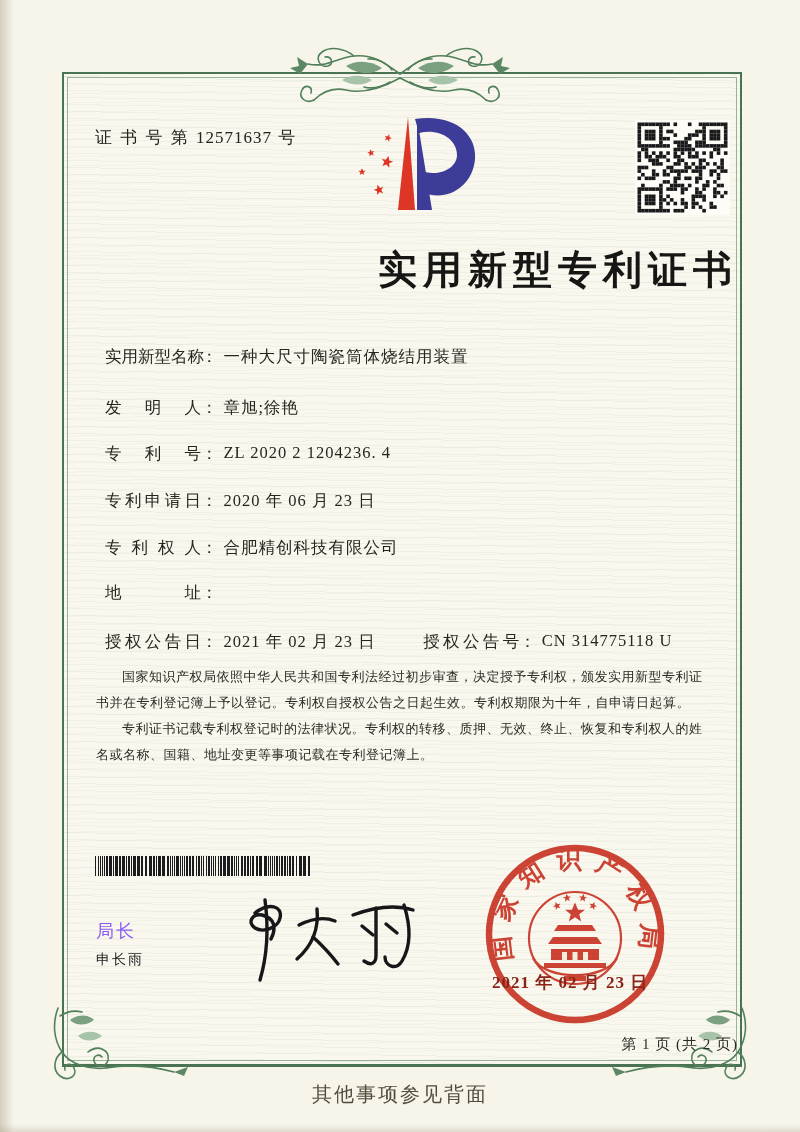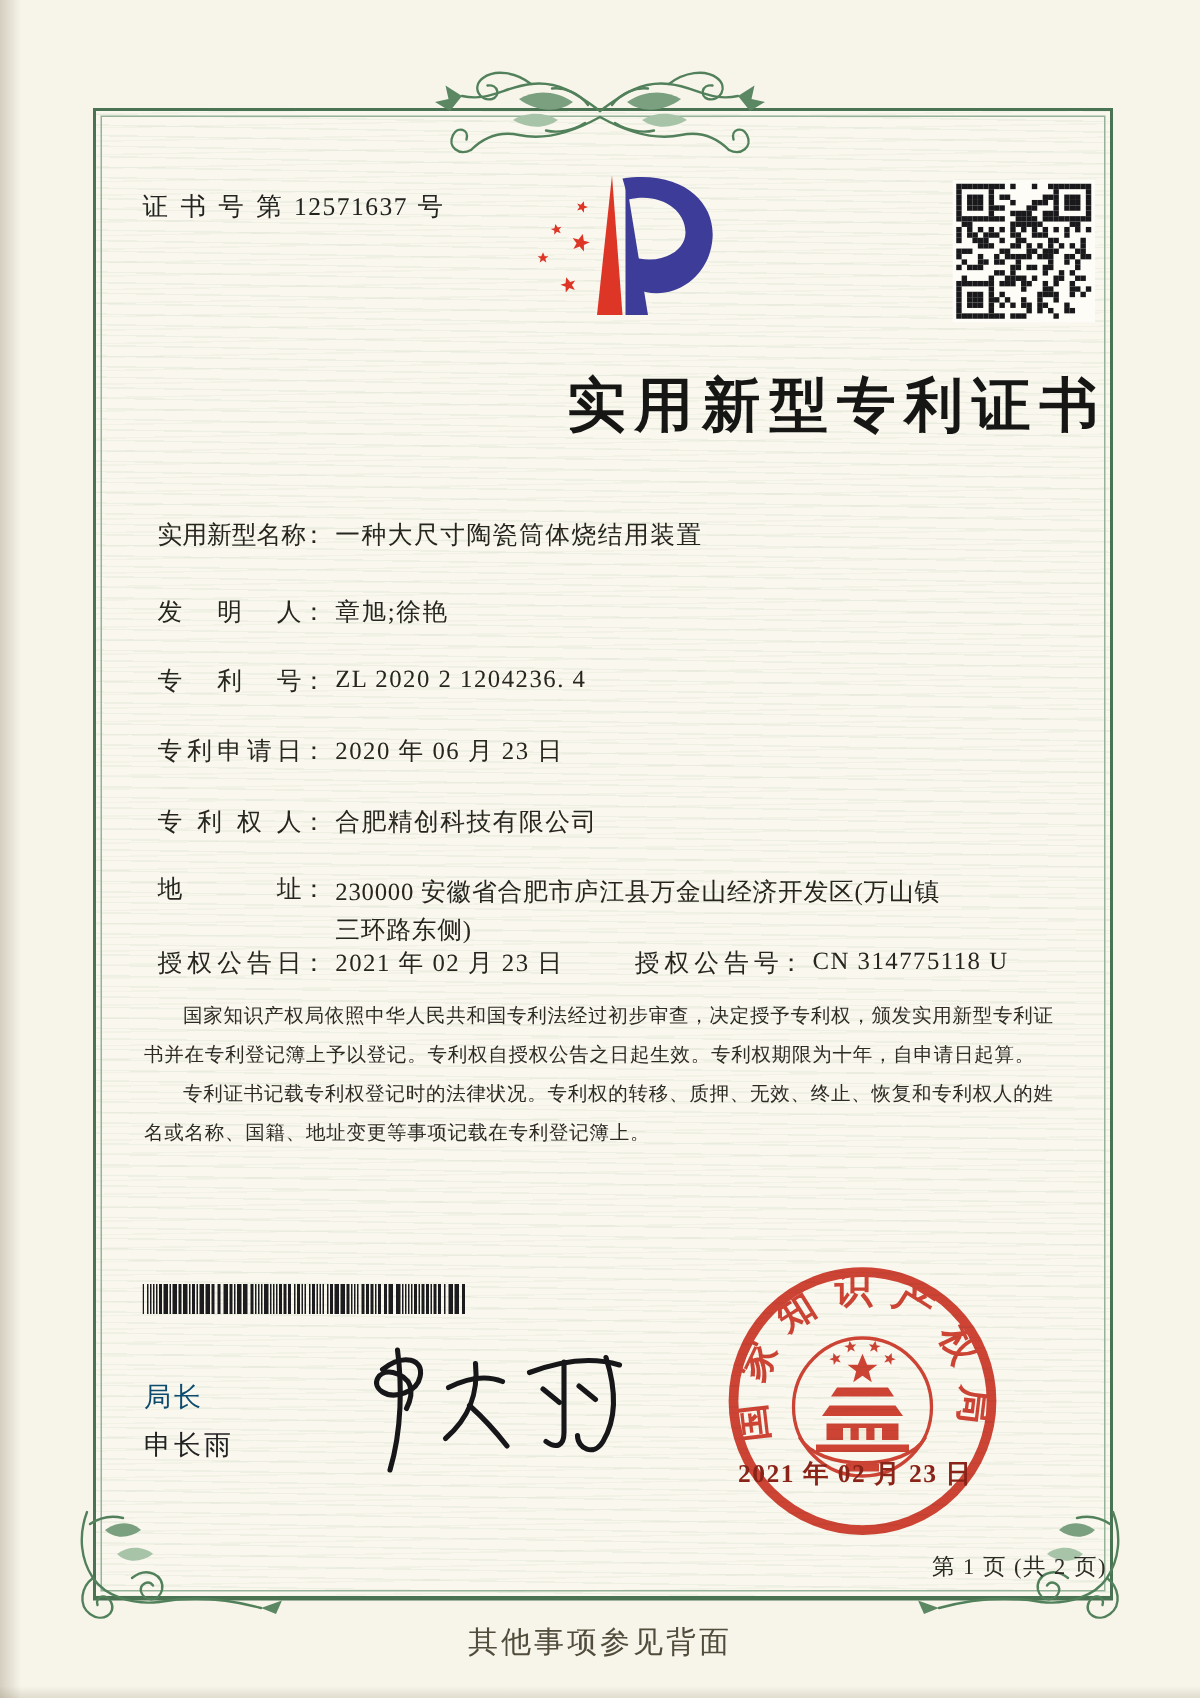--- a/index.html
+++ b/index.html
@@ -32,23 +32,23 @@
   .fv{display:inline-block;margin-left:6px;letter-spacing:1px;vertical-align:top;}
   .addr-row{white-space:normal;display:flex;}
   .addr-row .fv{width:404px;letter-spacing:.5px;line-height:25px;}
   .pair{display:inline-block;}
   .pair1{width:314px;}
 
   .paras{left:96px;top:664px;width:614px;font-size:13px;line-height:26px;color:#2c2b24;}
   .paras p{margin:0;text-indent:2em;letter-spacing:.5px;}
 
   .barcode{left:95px;top:856px;width:218px;height:20px;}
-  .signer-title{left:96px;top:919px;font-size:18px;color:#0c4a6e;letter-spacing:2px;
+  .signer-title{left:96px;top:919px;font-size:18px;color:#8b5cf6;letter-spacing:2px;
     font-family:"Liberation Sans","DejaVu Sans",sans-serif;}
-  .signer-name{left:96px;top:951px;font-size:18px;color:#222;letter-spacing:2px;
+  .signer-name{left:96px;top:951px;font-size:14px;color:#222;letter-spacing:2px;
     font-family:"Liberation Sans","DejaVu Sans",sans-serif;}
   .signature{left:225px;top:893px;}
   .seal{left:480px;top:839px;mix-blend-mode:multiply;opacity:.94;}
   .seal-date{left:492px;top:971px;font-size:17px;font-weight:bold;color:#8a2418;letter-spacing:1px;}
 
   .footer-page{left:62px;top:1035px;width:676px;text-align:right;font-size:15px;color:#2c2b24;letter-spacing:1px;}
   .back-note{left:62px;top:1081px;width:676px;text-align:center;font-size:20px;color:#514c3b;letter-spacing:2px;}
 
   .orn-top{left:278px;top:44px;}
   .orn-bl{left:48px;top:1006px;}
@@ -439,21 +439,20 @@
   </div>
   <div class="abs field-row" style="top:490px">
     <span class="fl">专利申请日</span><span class="colon">：</span><span class="fv">2020 年 06 月 23 日</span>
   </div>
   <div class="abs field-row" style="top:537px">
     <span class="fl">专利权人</span><span class="colon">：</span><span class="fv">合肥精创科技有限公司</span>
   </div>
   <div class="abs field-row addr-row" style="top:582px">
     <span class="fl">地址</span>
       <span class="colon">：</span>
-      <span class="fv">230000 安徽省合肥市庐江县万金山经济开发区(万山镇三环路东侧)</span>
   </div>
   <div class="abs field-row" style="top:631px">
     <span class="pair pair1">
       <span class="fl">授权公告日</span><span class="colon">：</span><span class="fv">2021 年 02 月 23 日</span>
     </span>
     <span class="pair">
       <span class="fl">授权公告号</span><span class="colon">：</span><span class="fv">CN 314775118 U</span>
     </span>
   </div>
 

